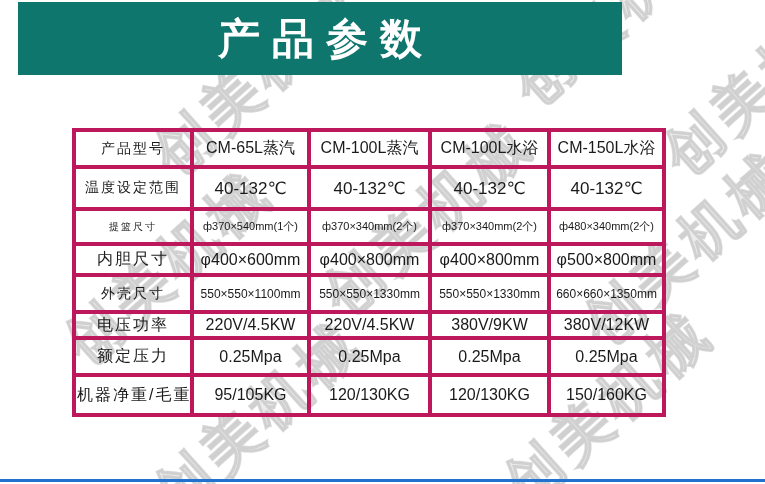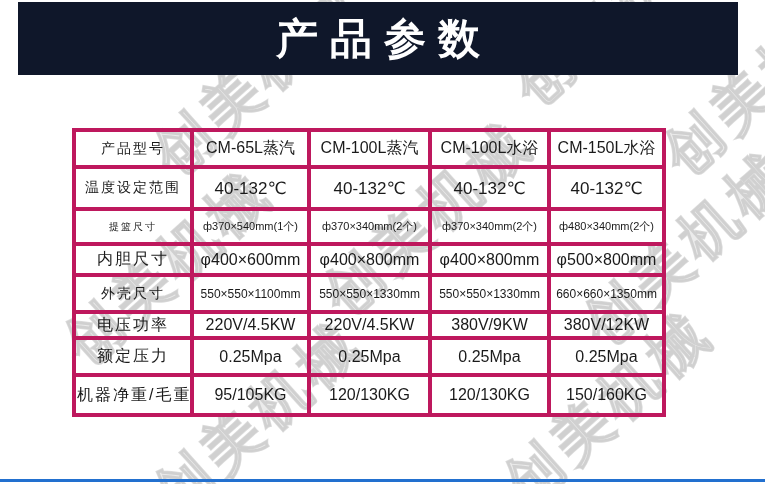--- a/index.html
+++ b/index.html
@@ -30,23 +30,23 @@
     -webkit-text-stroke: 1.5px rgba(175,175,175,0.45);
     transform: rotate(-42deg);
     white-space: nowrap;
   }
 
   
   .banner {
     position: absolute;
     left: 18px;
     top: 2px;
-    width: 720px;
+    width: 604px;
     height: 73px;
-    background: #0f172a;
+    background: #0f766e;
     z-index: 2;
     display: flex;
     align-items: center;
     justify-content: center;
   }
   .banner-title {
     color: #ffffff;
     font-size: 42px;
     font-weight: bold;
     letter-spacing: 12px;

